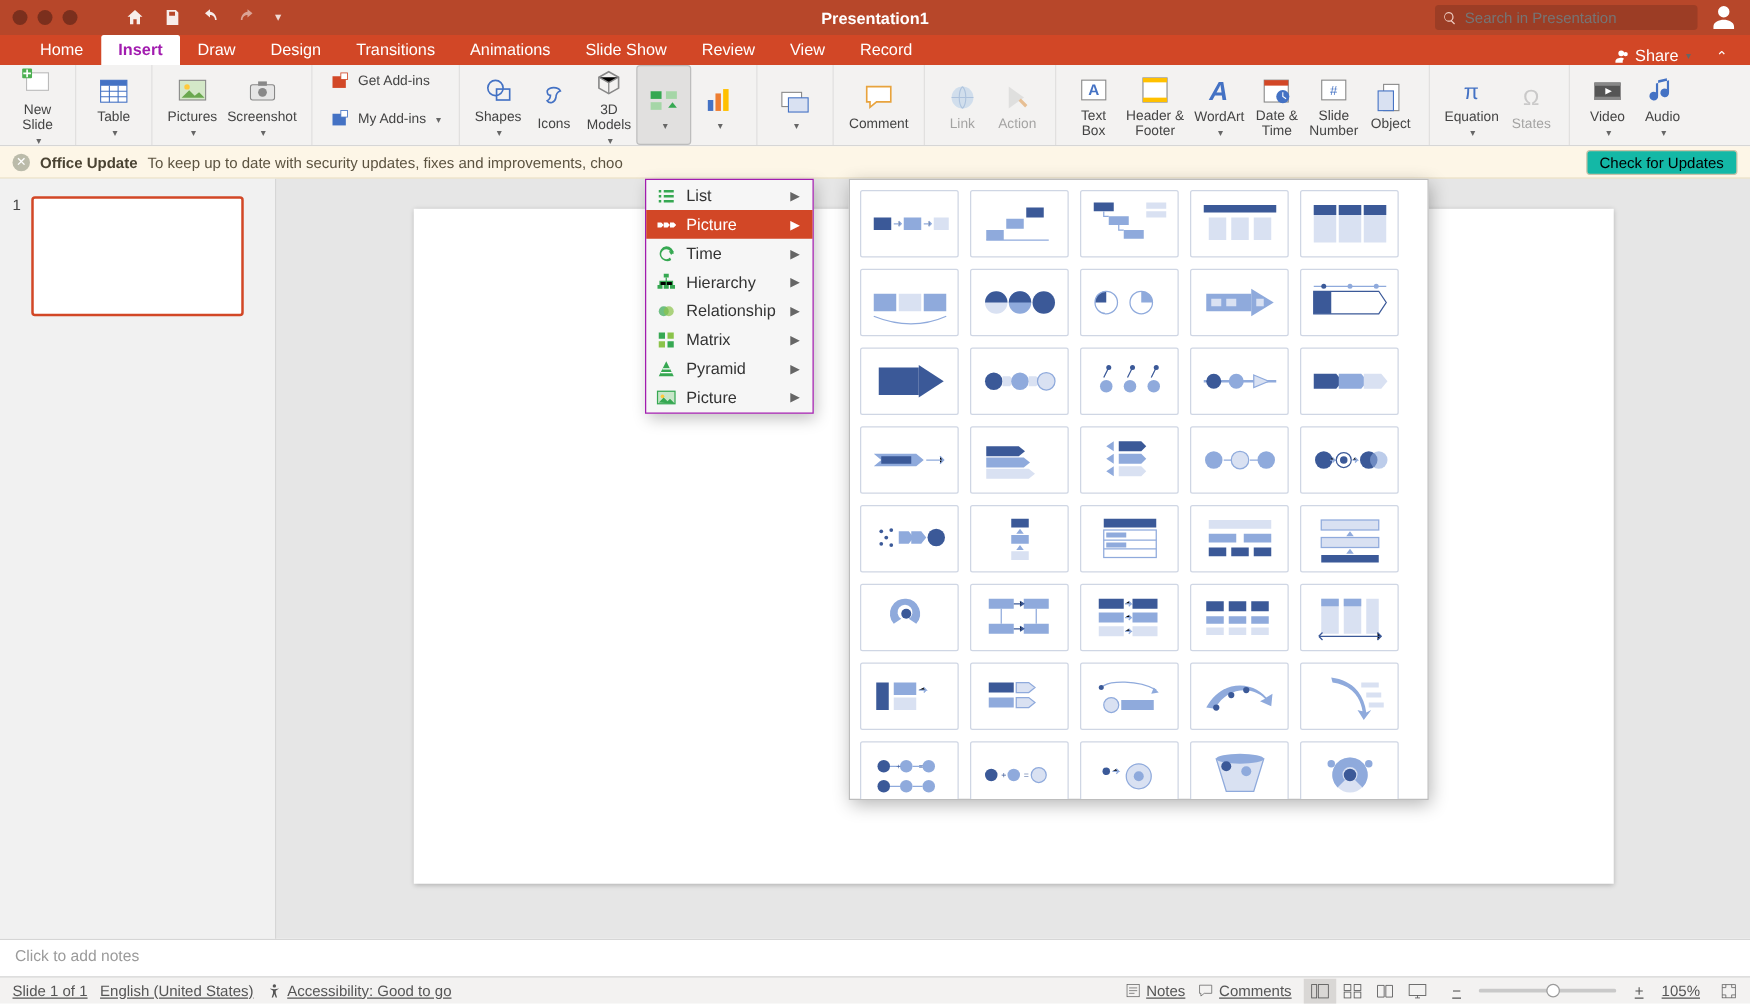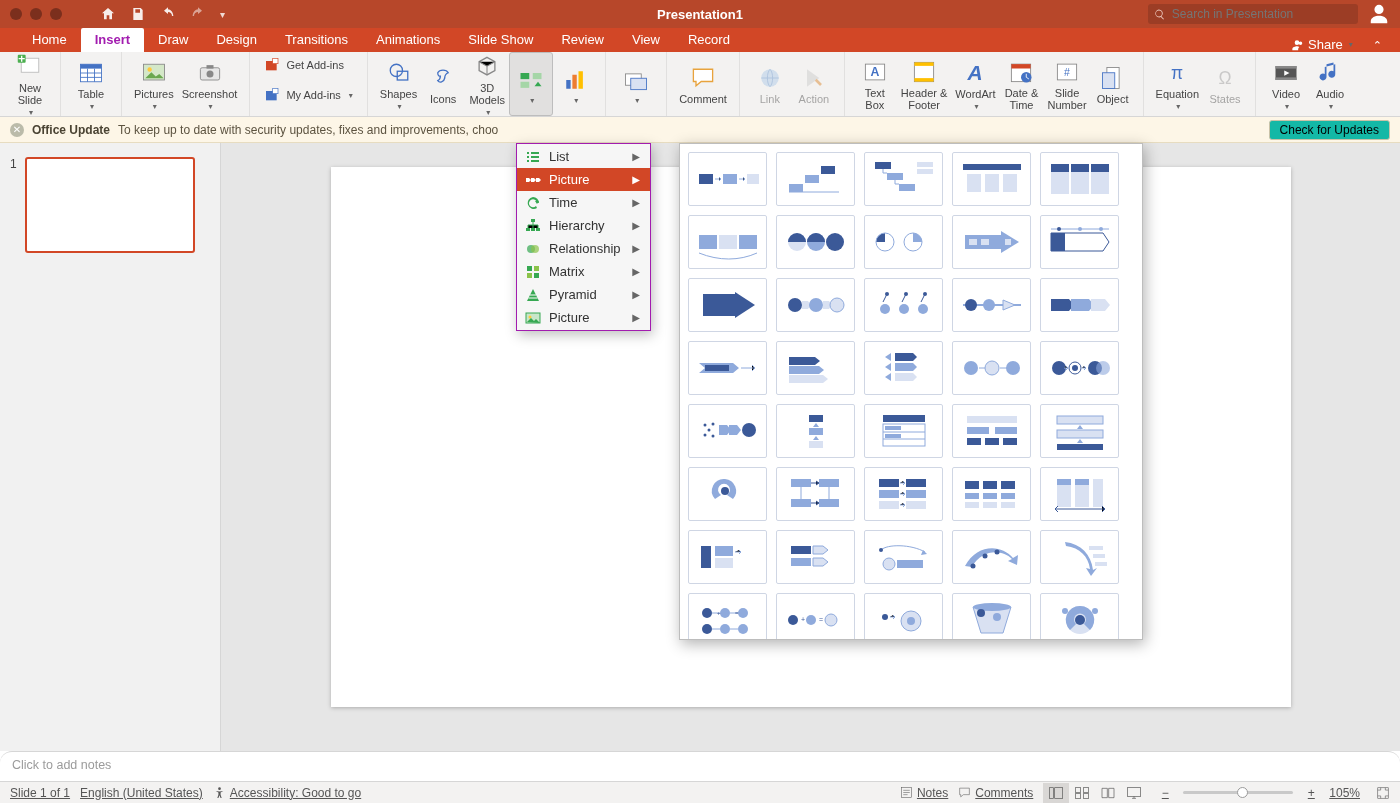--- a/index.html
+++ b/index.html
@@ -66,21 +66,21 @@
 
 
 .sa-gallery { position: absolute; left: 679px; top: 0px; width: 464px; height: 497px; background: #fff; border: 1px solid #bdbdbd; box-shadow: 2px 4px 14px rgba(0,0,0,.3); z-index: 29; display: flex; }
 .sa-scroll { flex: 1; overflow-y: auto; padding: 8px 0 8px 8px; display: flex; flex-wrap: wrap; gap: 9px; align-content: flex-start; }
 .sa-scroll::-webkit-scrollbar { width: 12px; }
 .sa-scroll::-webkit-scrollbar-thumb { background: #c4c4c4; border-radius: 6px; }
 .sa-tile { width: 79px; height: 54px; border: 1px solid #cfd6e4; background: #fff; border-radius: 2px; display: flex; align-items: center; justify-content: center; cursor: pointer; }
 .sa-tile svg { width: 66px; height: 42px; }
 
 
-.notes { height: 30px; border-top: 1px solid #d6d6d6; background: #fff; padding: 6px 12px; font-size: 12.5px; color: #9b9b9b; border-radius: 12px; }
+.notes { height: 30px; border-top: 1px solid #d6d6d6; background: #fff; padding: 6px 12px; font-size: 12.5px; color: #9b9b9b; }
 
 
 .status { height: 22px; background: #f3f2f1; border-top: 1px solid #d6d6d6; display: flex; align-items: center; font-size: 12px; color: #555; padding: 0 10px; gap: 10px; text-decoration: underline; }
 .status .spacer { flex: 1; }
 .status .sbtn { display: flex; gap: 4px; cursor: pointer; }
 .status .views { display: flex; }
 .status .vbtn { width: 26px; height: 20px; display: flex; align-items: center; justify-content: center; border: none; background: transparent; }
 .status .vbtn.active { background: #d9d7d5; }
 .zoom-slider { width: 110px; height: 3px; background: #c9c9c9; position: relative; border-radius: 2px; }
 .zoom-slider .knob { position: absolute; top: -4px; left: 54px; width: 11px; height: 11px; border-radius: 50%; background: #fff; border: 1px solid #9b9b9b; }

